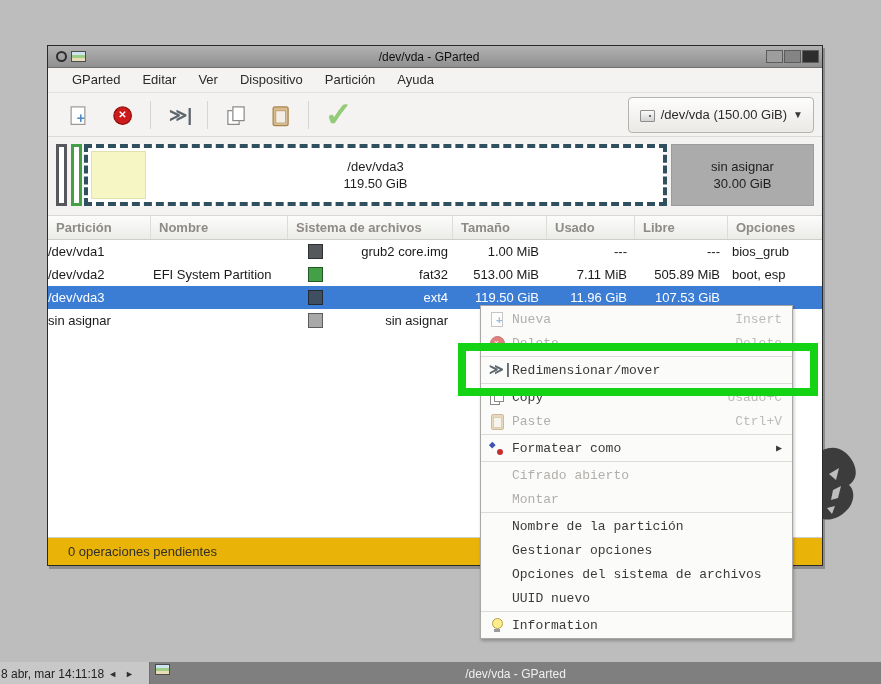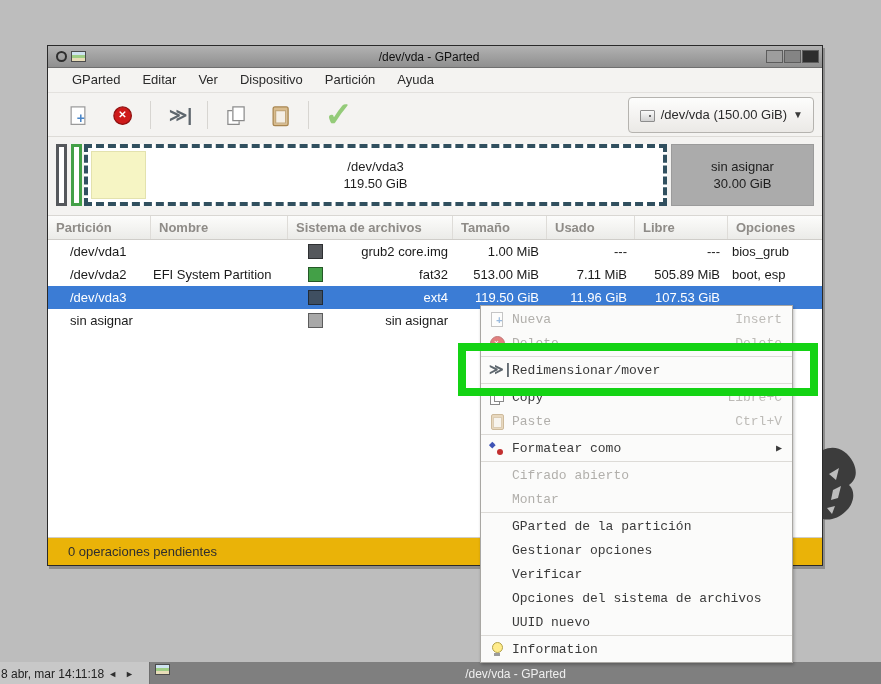--- a/index.html
+++ b/index.html
@@ -65,21 +65,21 @@
 
   
   .thead { height:25px; flex:0 0 25px; display:grid; grid-template-columns:103px 137px 165px 94px 88px 93px 1fr;
            background:linear-gradient(#fcfcfb,#ebebe8); border-top:1px solid #d9d7d3; border-bottom:1px solid #cfcdc9; }
   .th { font-weight:bold; color:#8e8b87; line-height:23px; padding-left:8px; border-right:1px solid #dedcd8; overflow:hidden; white-space:nowrap; }
   .th:last-child { border-right:none; }
   .tbody { flex:1; background:#fff; overflow:hidden; }
   .trow { height:23px; display:grid; grid-template-columns:103px 137px 165px 94px 88px 93px 1fr; align-items:center; }
   .trow.sel { background:#3b7cd5; color:#fff; }
   .cell { white-space:nowrap; overflow:hidden; }
-  .c-part { padding-left:22px; }
+  .c-part { }
   .c-name { padding-left:2px; }
   .c-fs { display:flex; align-items:center; }
   .swatch { width:15px; height:15px; margin-left:20px; border:1px solid rgba(0,0,0,.45); flex:0 0 15px; }
   .fs-text { margin-left:auto; padding-right:5px; }
   .c-num { text-align:right; padding-right:8px; }
   .c-flags { padding-left:4px; }
 
   .statusbar { height:28px; flex:0 0 28px; background:#eab308; border-top:1px solid #cfcdc9;
                line-height:27px; padding-left:20px; color:#2f2f2f; }
 
@@ -265,21 +265,21 @@
     <div class="menu-sep"></div>
     <div class="mi">
       <span class="icn icn-resize"></span>
       <span class="mi-label">Redimensionar/mover</span>
       <span class="mi-right"></span>
     </div>
     <div class="menu-sep"></div>
     <div class="mi">
       <span class="icn icn-copy"></span>
       <span class="mi-label">Copy</span>
-      <span class="mi-right">Libre+C</span>
+      <span class="mi-right">Usado+C</span>
     </div>
     <div class="mi disabled">
       <span class="icn icn-paste"></span>
       <span class="mi-label">Paste</span>
       <span class="mi-right">Ctrl+V</span>
     </div>
     <div class="menu-sep"></div>
     <div class="mi">
       <span class="icn icn-format"></span>
       <span class="mi-label">Formatear como</span>
@@ -292,31 +292,26 @@
       <span class="mi-right"></span>
     </div>
     <div class="mi disabled">
       <span class="icn "></span>
       <span class="mi-label">Montar</span>
       <span class="mi-right"></span>
     </div>
     <div class="menu-sep"></div>
     <div class="mi">
       <span class="icn "></span>
-      <span class="mi-label">GParted de la partición</span>
+      <span class="mi-label">Nombre de la partición</span>
       <span class="mi-right"></span>
     </div>
     <div class="mi">
       <span class="icn "></span>
       <span class="mi-label">Gestionar opciones</span>
-      <span class="mi-right"></span>
-    </div>
-    <div class="mi">
-      <span class="icn "></span>
-      <span class="mi-label">Verificar</span>
       <span class="mi-right"></span>
     </div>
     <div class="mi">
       <span class="icn "></span>
       <span class="mi-label">Opciones del sistema de archivos</span>
       <span class="mi-right"></span>
     </div>
     <div class="mi">
       <span class="icn "></span>
       <span class="mi-label">UUID nuevo</span>

